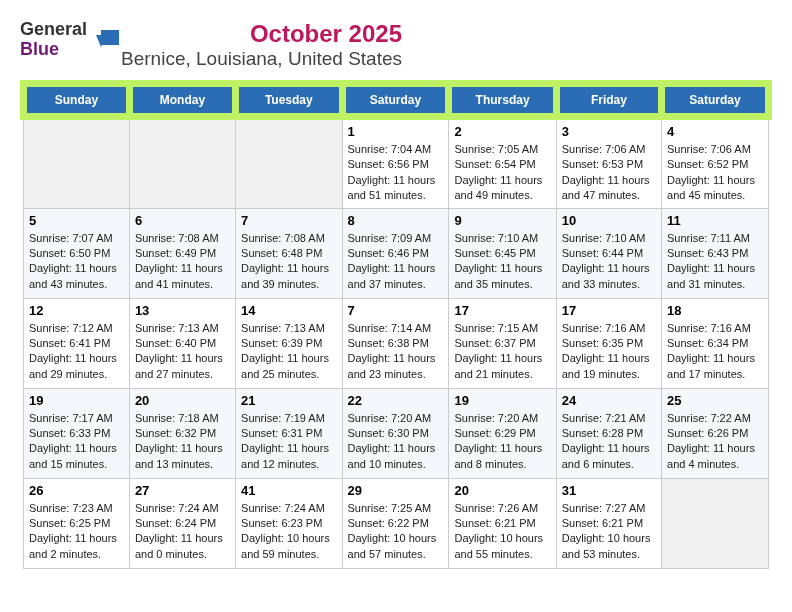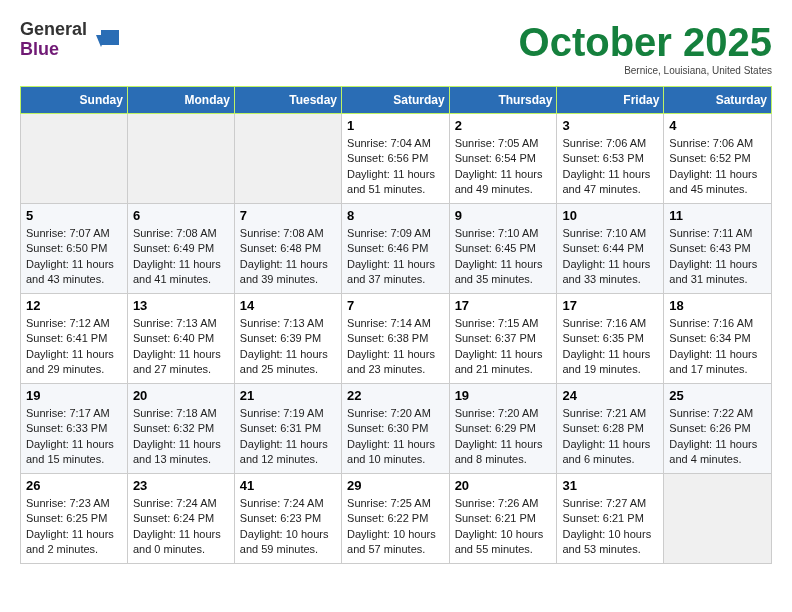--- a/index.html
+++ b/index.html
@@ -6,21 +6,20 @@
     body {
       font-family: Arial, sans-serif;
       background: #fff;
       width: 792px;
       min-height: 612px;
       padding: 20px;
     }
     .header-section {
       display: flex;
       align-items: flex-start;
-      justify-content: space-between;
       margin-bottom: 10px;
     }
     .logo {
       display: flex;
       align-items: center;
     }
     .logo-text {
       display: flex;
       flex-direction: column;
       line-height: 1.1;
@@ -37,44 +36,43 @@
     }
     .logo-icon {
       width: 30px;
       height: 30px;
       margin-left: 4px;
     }
     .title-section {
       text-align: right;
     }
     .month-title {
-      font-size: 40px;
-      font-weight: bold;
-      color: #15803d;
-      margin-left: 32px;
+      font-size: 24px;
+      font-weight: bold;
+      color: #be185d;
     }
     .location-subtitle {
-      font-size: 10px;
+      font-size: 19px;
       color: #444;
     }
     table {
       width: 100%;
       border-collapse: collapse;
       font-size: 11px;
     }
     thead tr {
       background-color: #2a6db5;
       color: #fff;
     }
     thead th {
       padding: 6px 4px;
-      text-align: right;
+      text-align: center;
       font-size: 12px;
       font-weight: bold;
-      border: 1px solid #bef264;
+      border: 7px solid #bef264;
     }
     tbody tr {
       vertical-align: top;
     }
     tbody td {
       border: 1px solid #ccc;
       padding: 4px 5px;
       height: 90px;
       vertical-align: top;
       width: 113px;
@@ -243,21 +241,21 @@
           <span class="day-number">25</span>
           <div class="cell-content">Sunrise: 7:22 AM<br>Sunset: 6:26 PM<br>Daylight: 11 hours<br>and 4 minutes.</div>
         </td>
       </tr>
       <tr>
         <td>
           <span class="day-number">26</span>
           <div class="cell-content">Sunrise: 7:23 AM<br>Sunset: 6:25 PM<br>Daylight: 11 hours<br>and 2 minutes.</div>
         </td>
         <td>
-          <span class="day-number">23</span>
+          <span class="day-number">27</span>
           <div class="cell-content">Sunrise: 7:24 AM<br>Sunset: 6:24 PM<br>Daylight: 11 hours<br>and 0 minutes.</div>
         </td>
         <td>
           <span class="day-number">41</span>
           <div class="cell-content">Sunrise: 7:24 AM<br>Sunset: 6:23 PM<br>Daylight: 10 hours<br>and 59 minutes.</div>
         </td>
         <td>
           <span class="day-number">29</span>
           <div class="cell-content">Sunrise: 7:25 AM<br>Sunset: 6:22 PM<br>Daylight: 10 hours<br>and 57 minutes.</div>
         </td>

